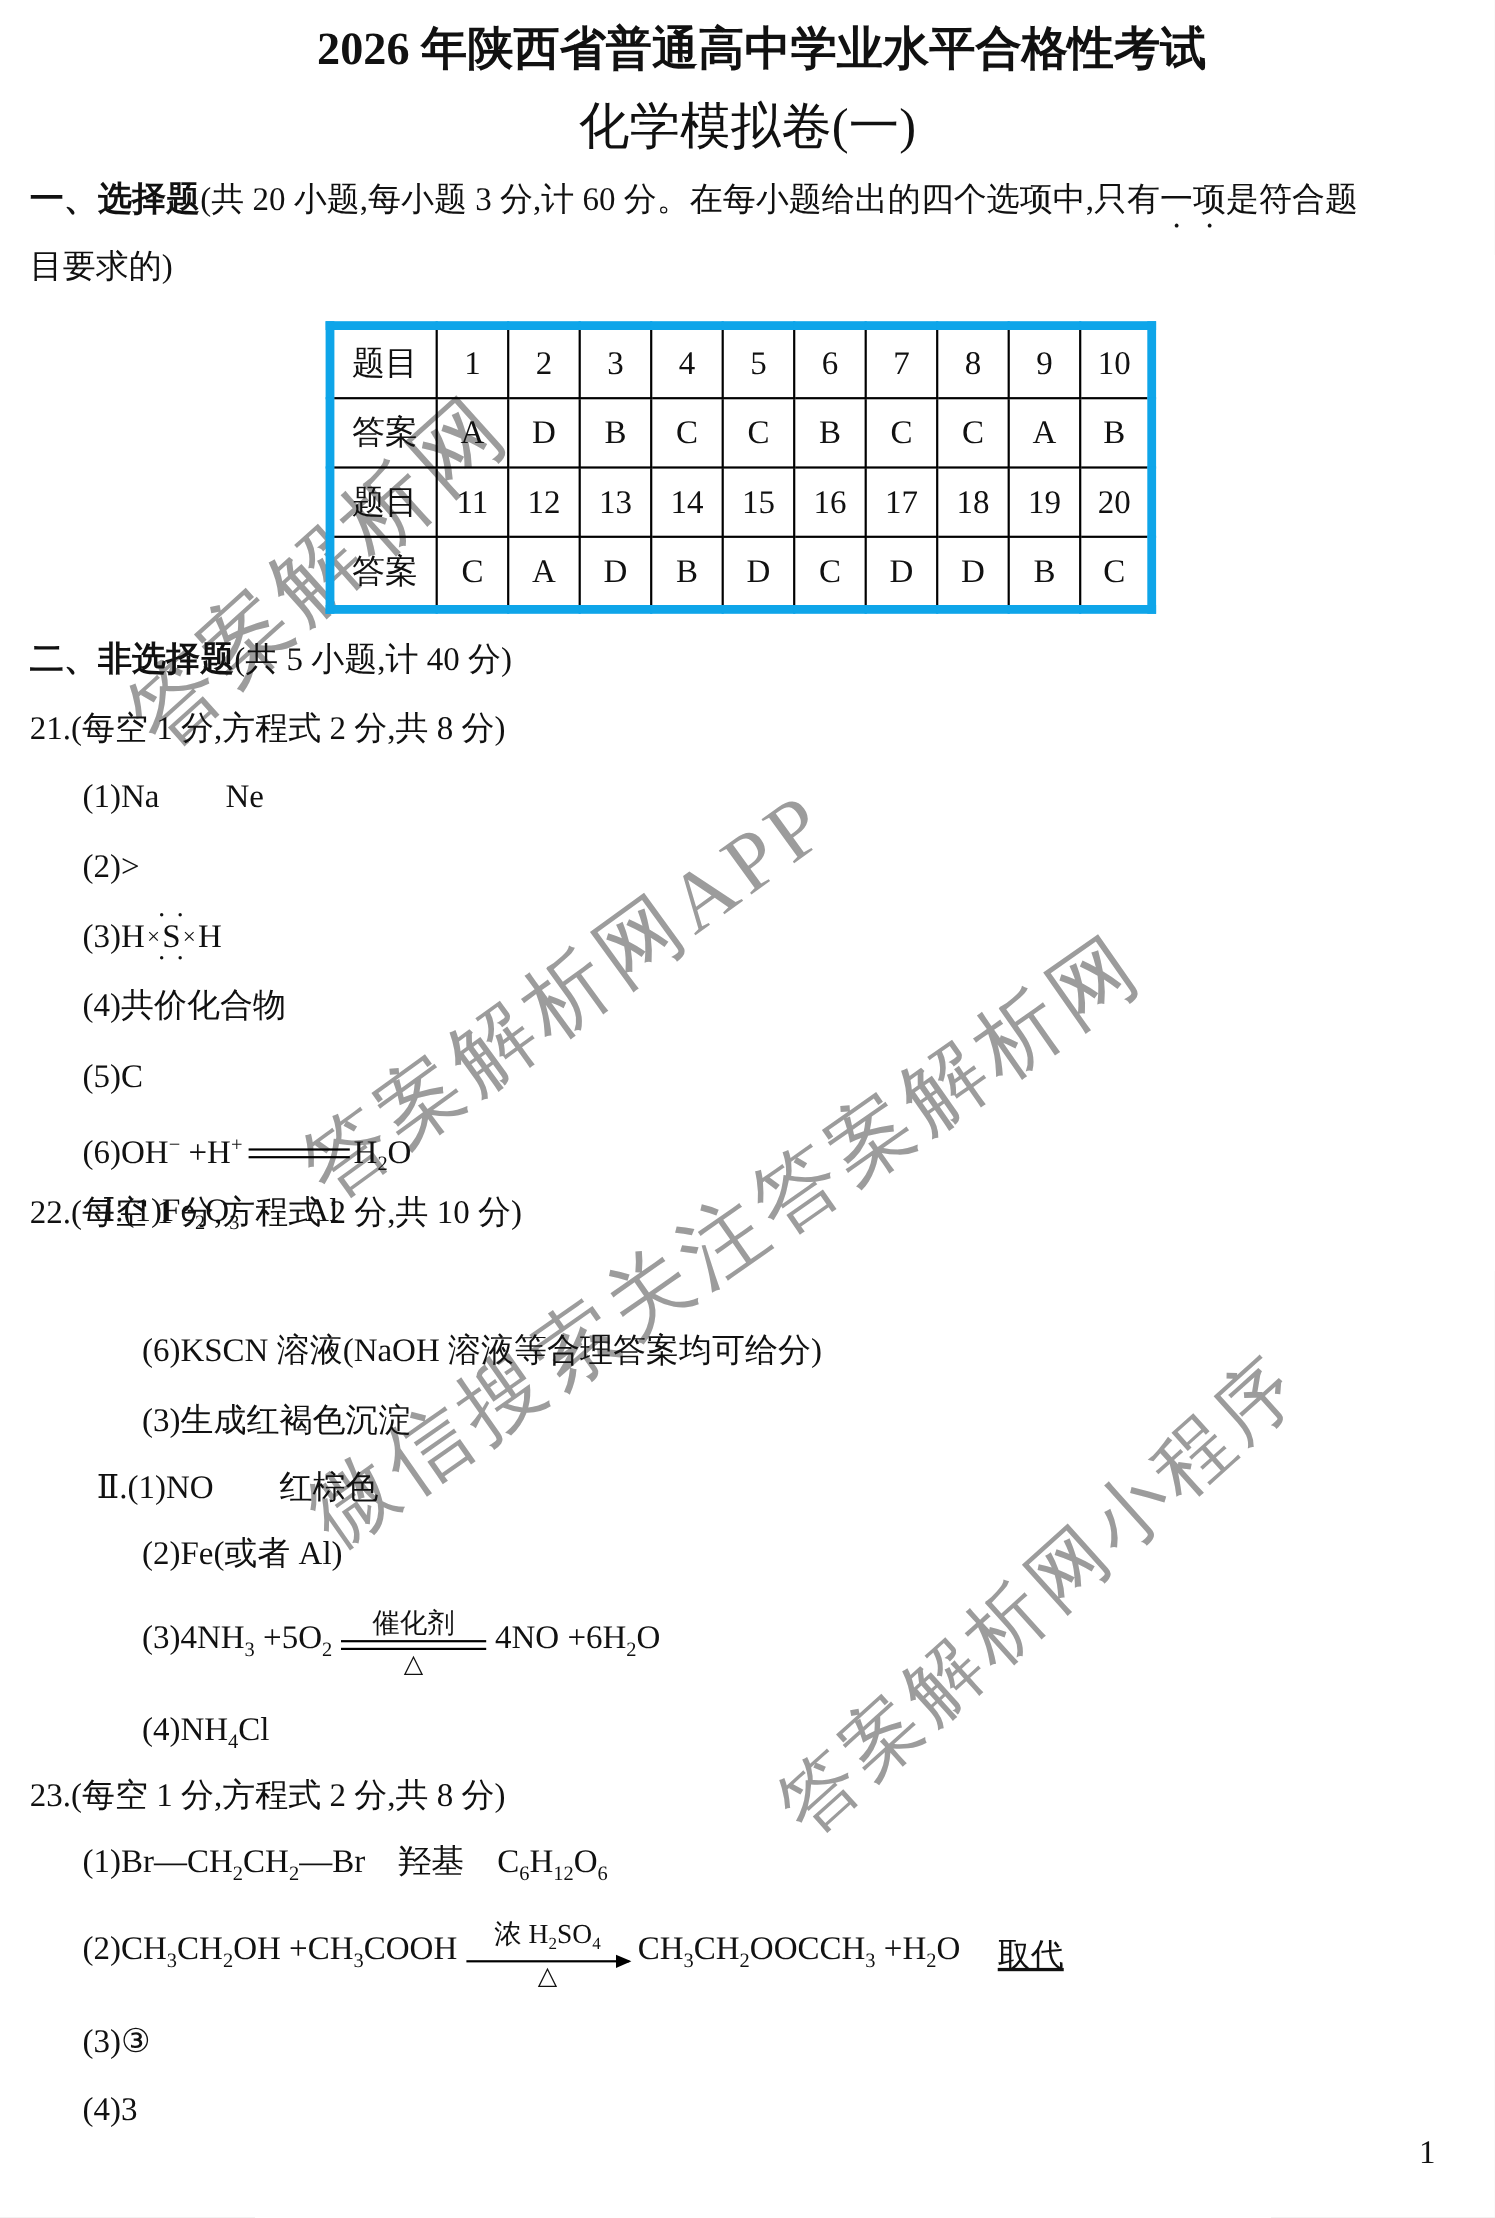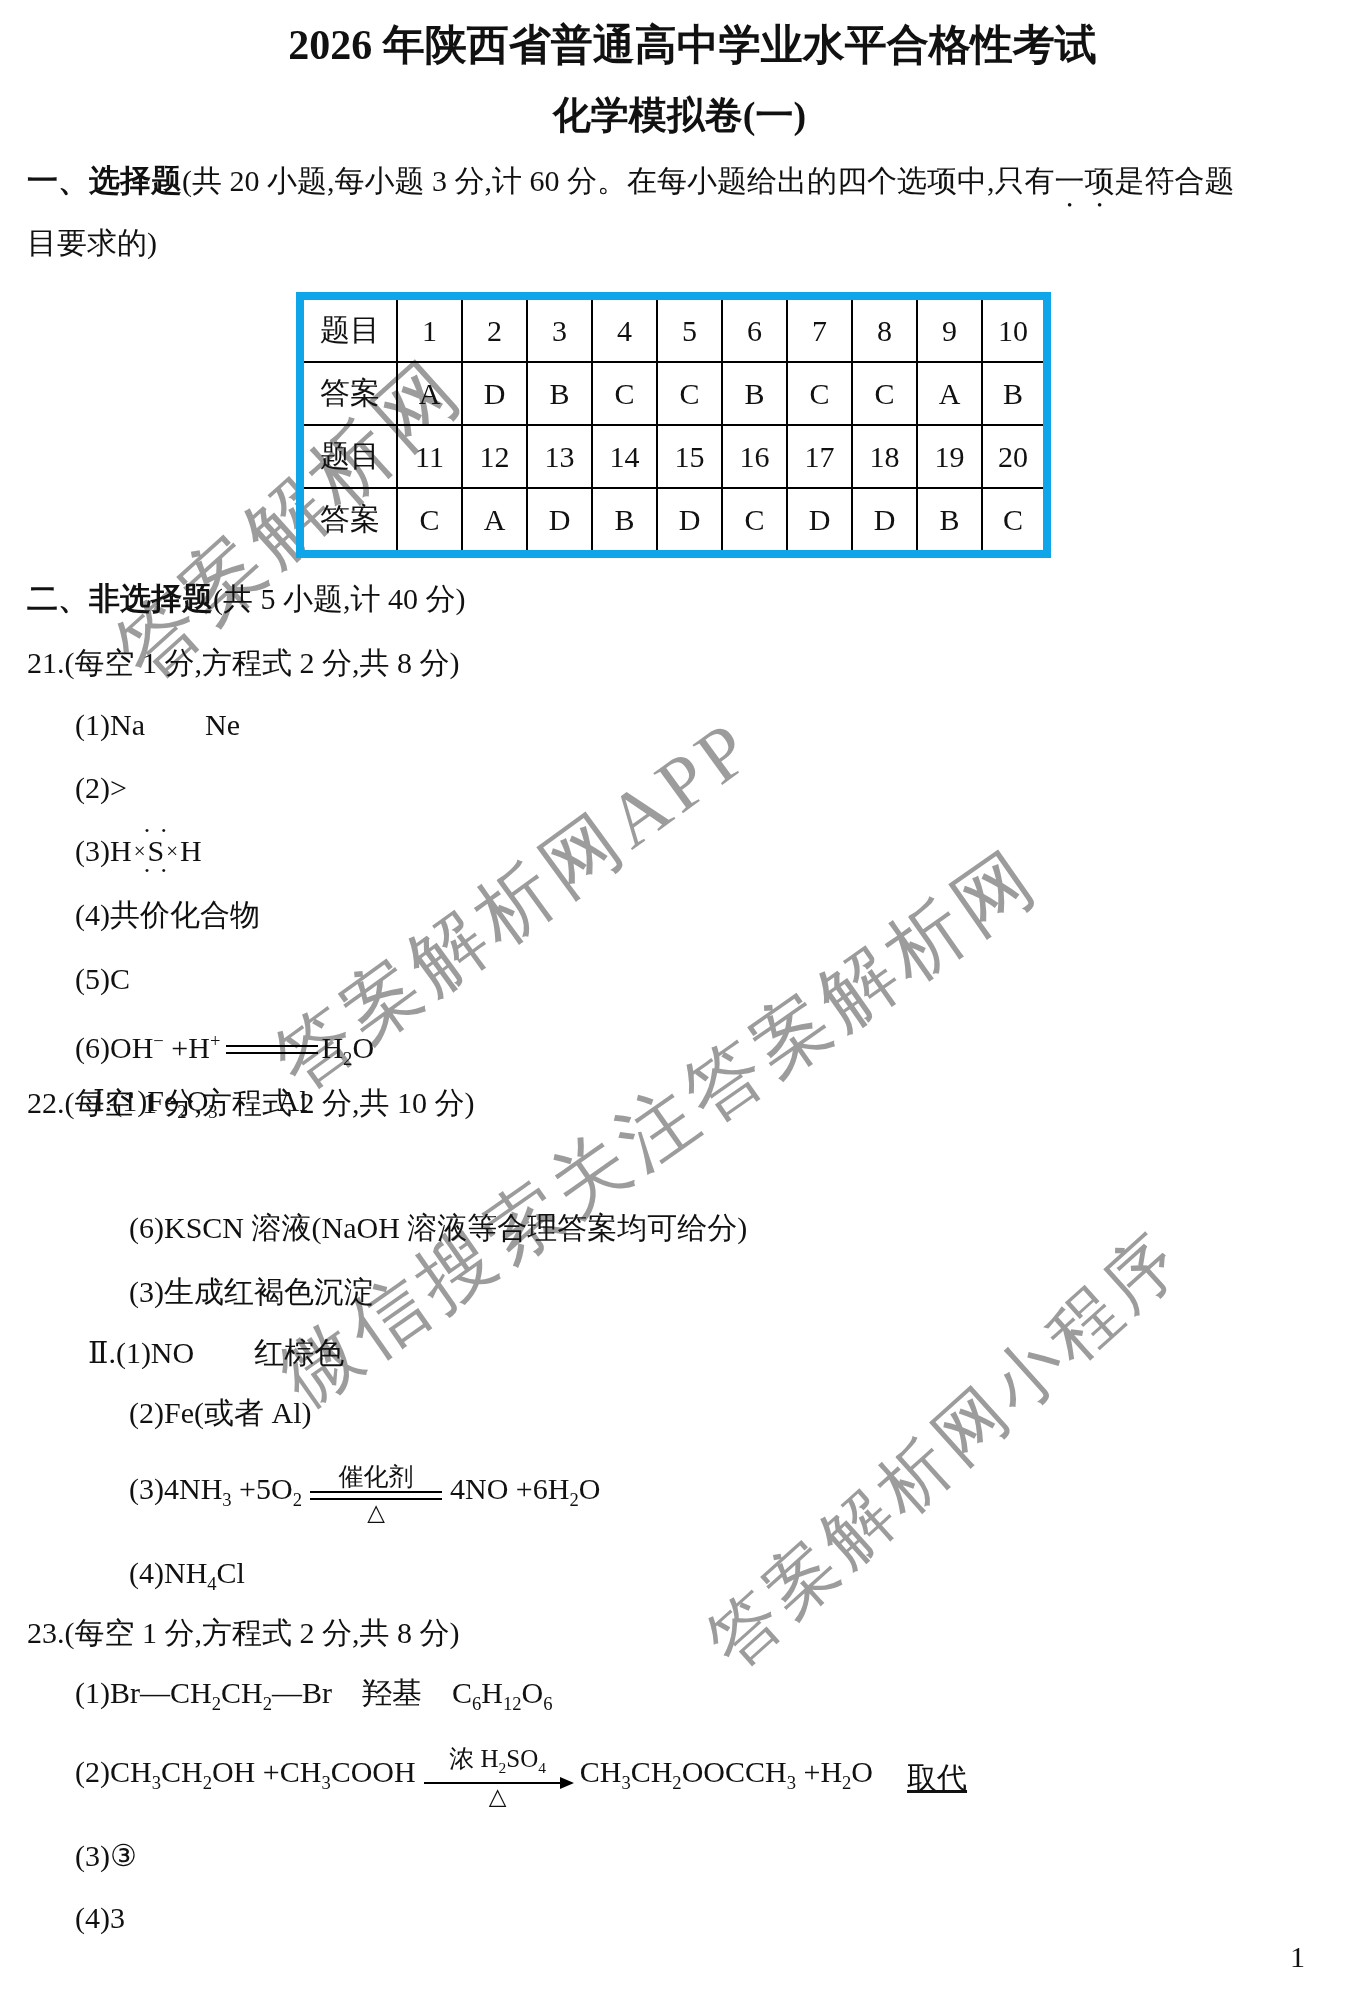--- a/index.html
+++ b/index.html
@@ -4,21 +4,21 @@
 <style>
   html,body{margin:0;padding:0;background:#e8e8e8;}
   .page{
     position:relative;width:1359px;height:2016px;background:#ffffff;
     font-family:"Liberation Serif","DejaVu Serif",serif;color:#111;
     overflow:hidden;margin:0 auto;
   }
   .ln{position:absolute;white-space:nowrap;font-size:30px;line-height:38px;z-index:2;}
   .center{left:0;width:100%;text-align:center;}
   .title1{font-size:42px;font-weight:bold;line-height:50px;margin-left:13px;}
-  .title2{font-size:38px;font-weight:bold;line-height:46px;}
+  .title2{font-size:46px;font-weight:normal;line-height:46px;}
   .hei{font-family:"Liberation Sans","DejaVu Sans",sans-serif;font-weight:bold;font-size:31px;}
   .emph{
     text-emphasis:filled dot #111;-webkit-text-emphasis:filled dot #111;
     text-emphasis-position:under right;-webkit-text-emphasis-position:under;
   }
   
   .anstable{
     position:absolute;left:296px;top:292px;z-index:2;
     border-collapse:collapse;table-layout:fixed;border:8px solid #0ea5e9;
   }

